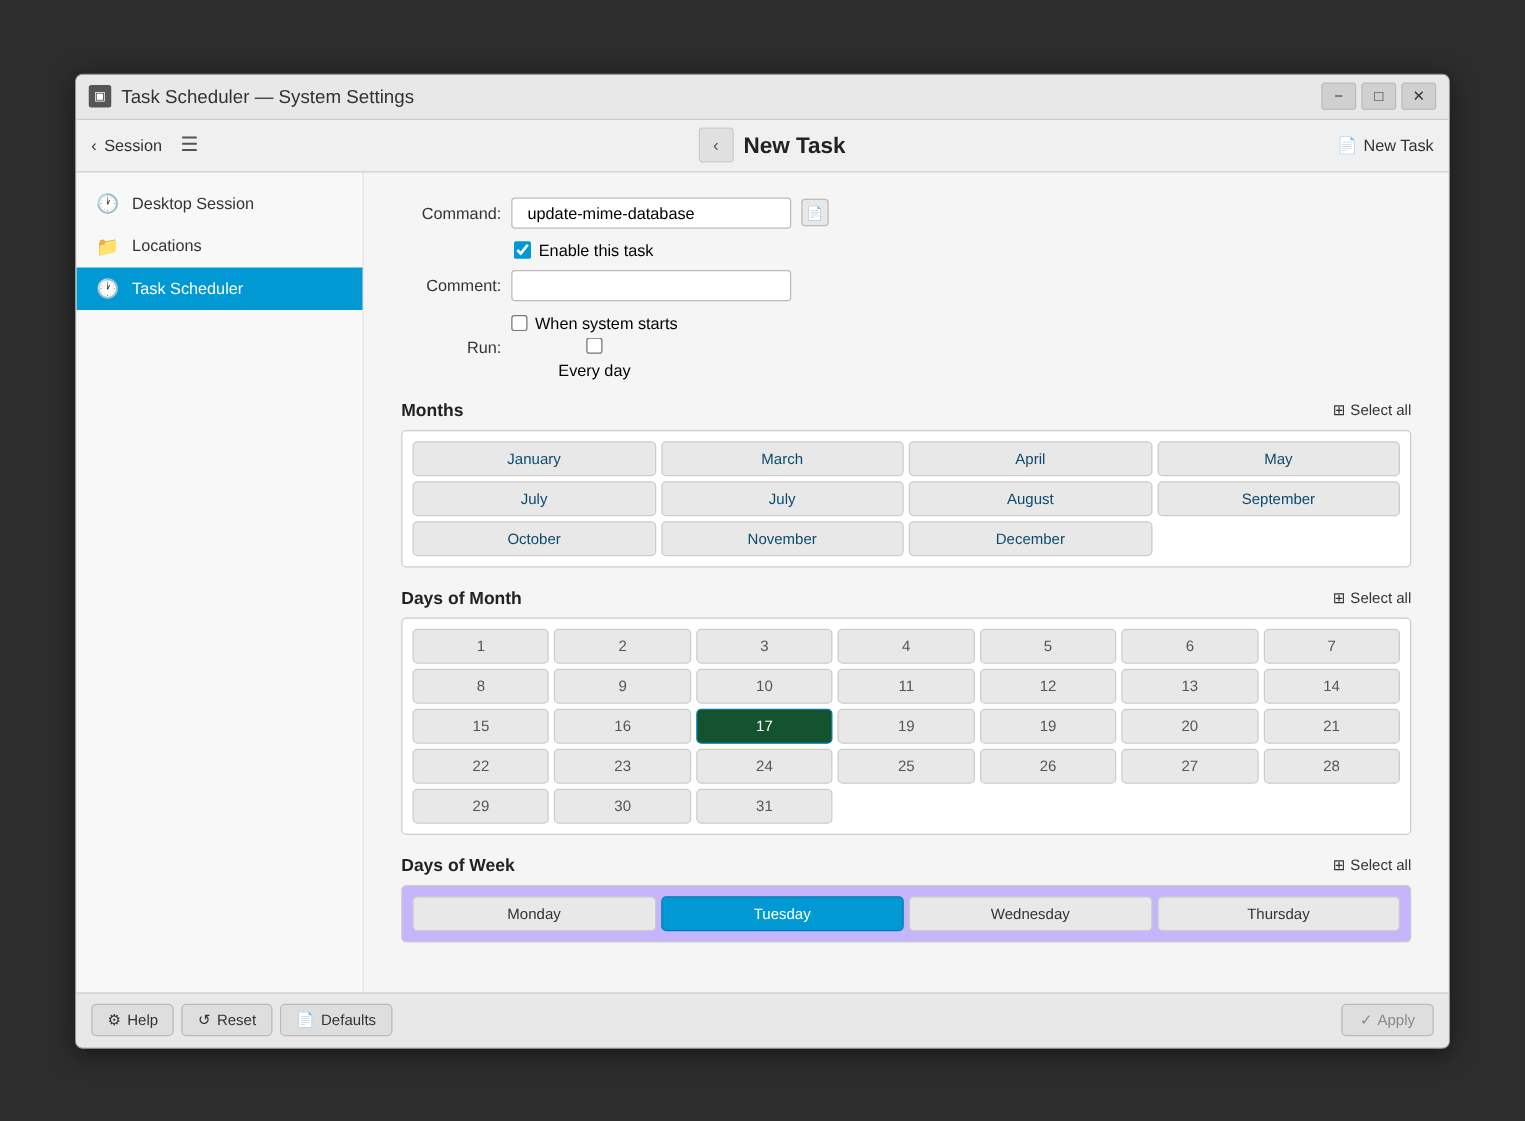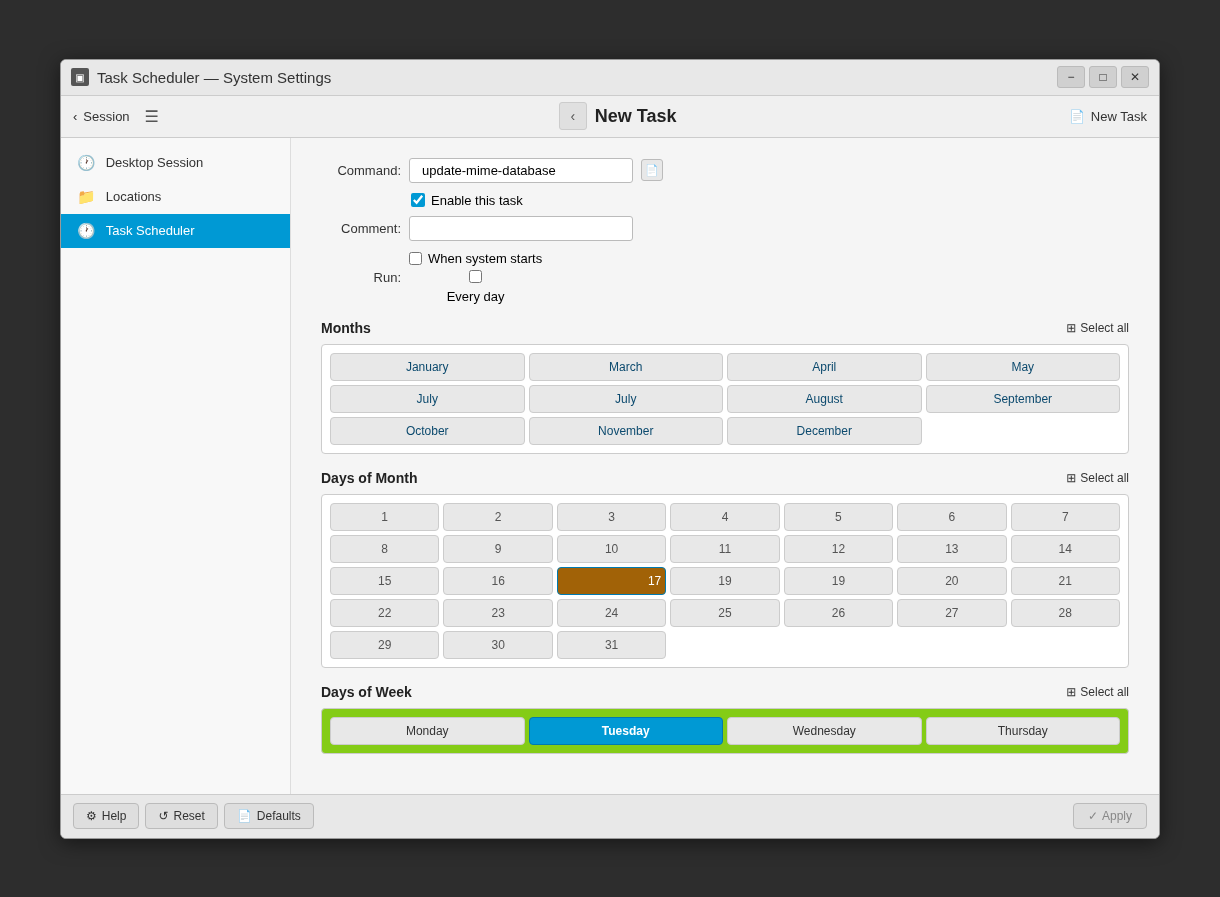--- a/index.html
+++ b/index.html
@@ -232,49 +232,47 @@
       padding: 6px 4px;
       border: 1px solid #ccc;
       border-radius: 4px;
       background: #e8e8e8;
       cursor: pointer;
       text-align: center;
       font-size: 12px;
       color: #555;
     }
     .day-btn.selected {
-      background: #a16207;
+      background: #14532d;
       color: white;
       border-color: #007ab0;
-      text-align: right;
     }
     .week-grid {
       display: grid;
       grid-template-columns: repeat(4, 1fr);
       gap: 4px;
-      background: #84cc16;
+      background: #c4b5fd;
       border: 1px solid #ccc;
       border-radius: 4px;
       padding: 8px;
     }
     .week-btn {
       padding: 6px 4px;
       border: 1px solid #ccc;
       border-radius: 4px;
       background: #e8e8e8;
       cursor: pointer;
       text-align: center;
       font-size: 12px;
       color: #333;
     }
     .week-btn.selected {
       background: #0099d4;
       color: white;
       border-color: #007ab0;
-      font-weight: bold;
     }
     .footer {
       background: #e8e8e8;
       border-top: 1px solid #ccc;
       height: 44px;
       display: flex;
       align-items: center;
       padding: 0 12px;
       justify-content: space-between;
       flex-shrink: 0;

